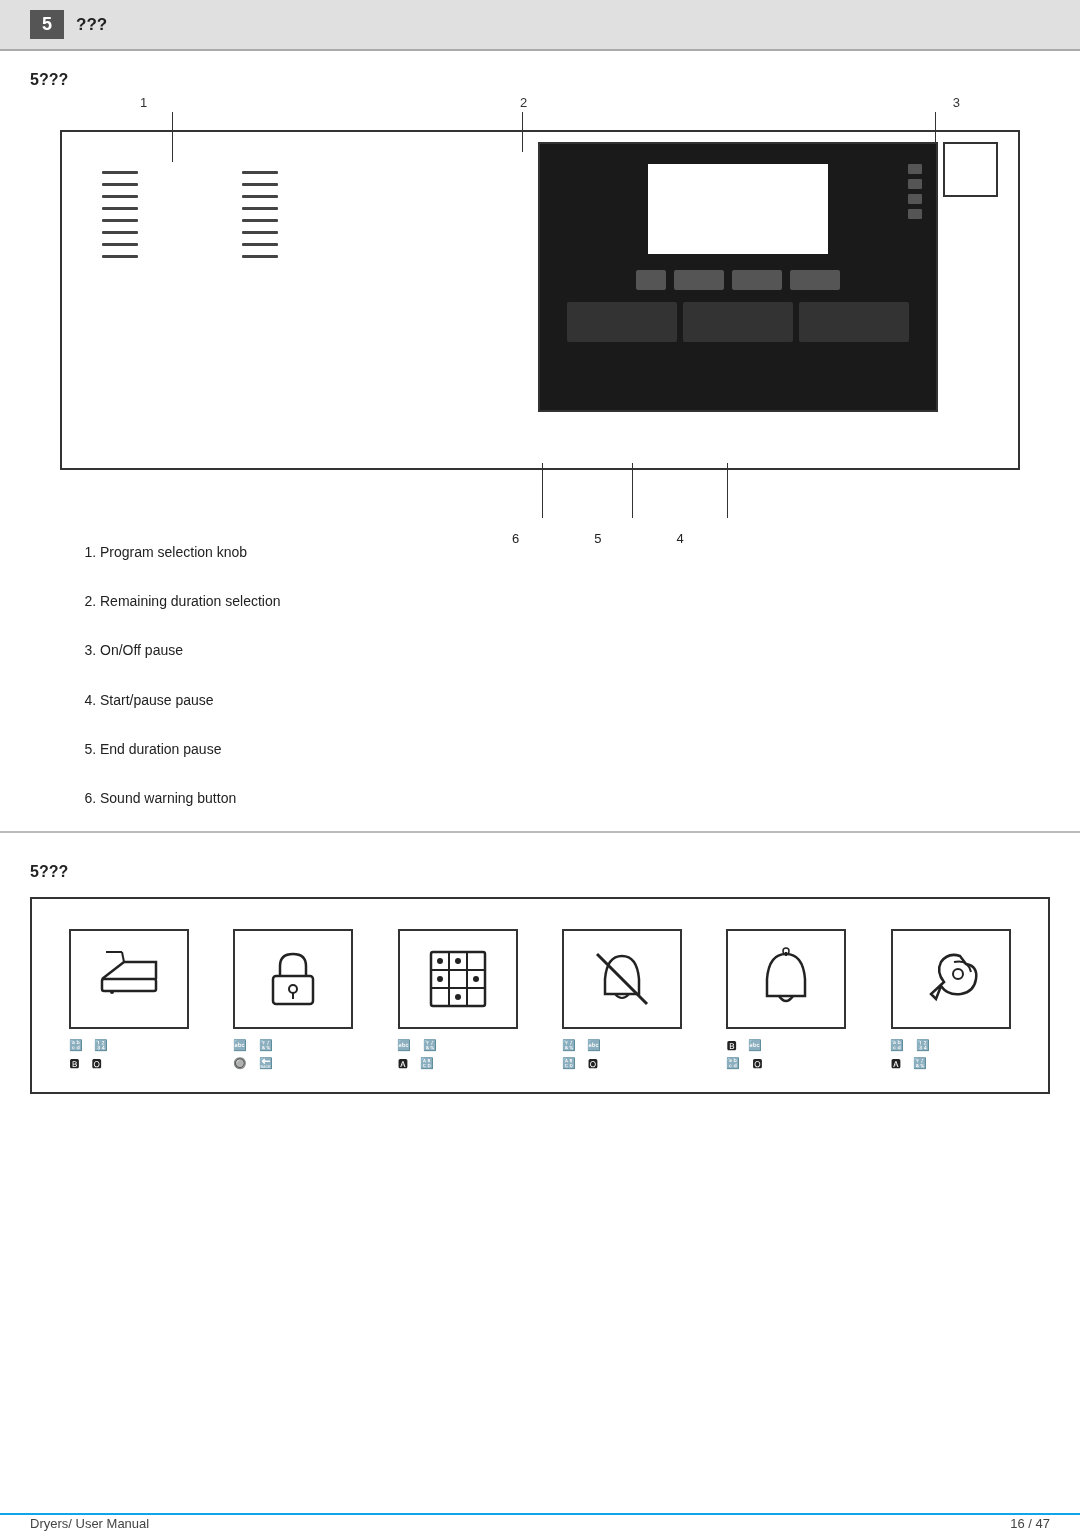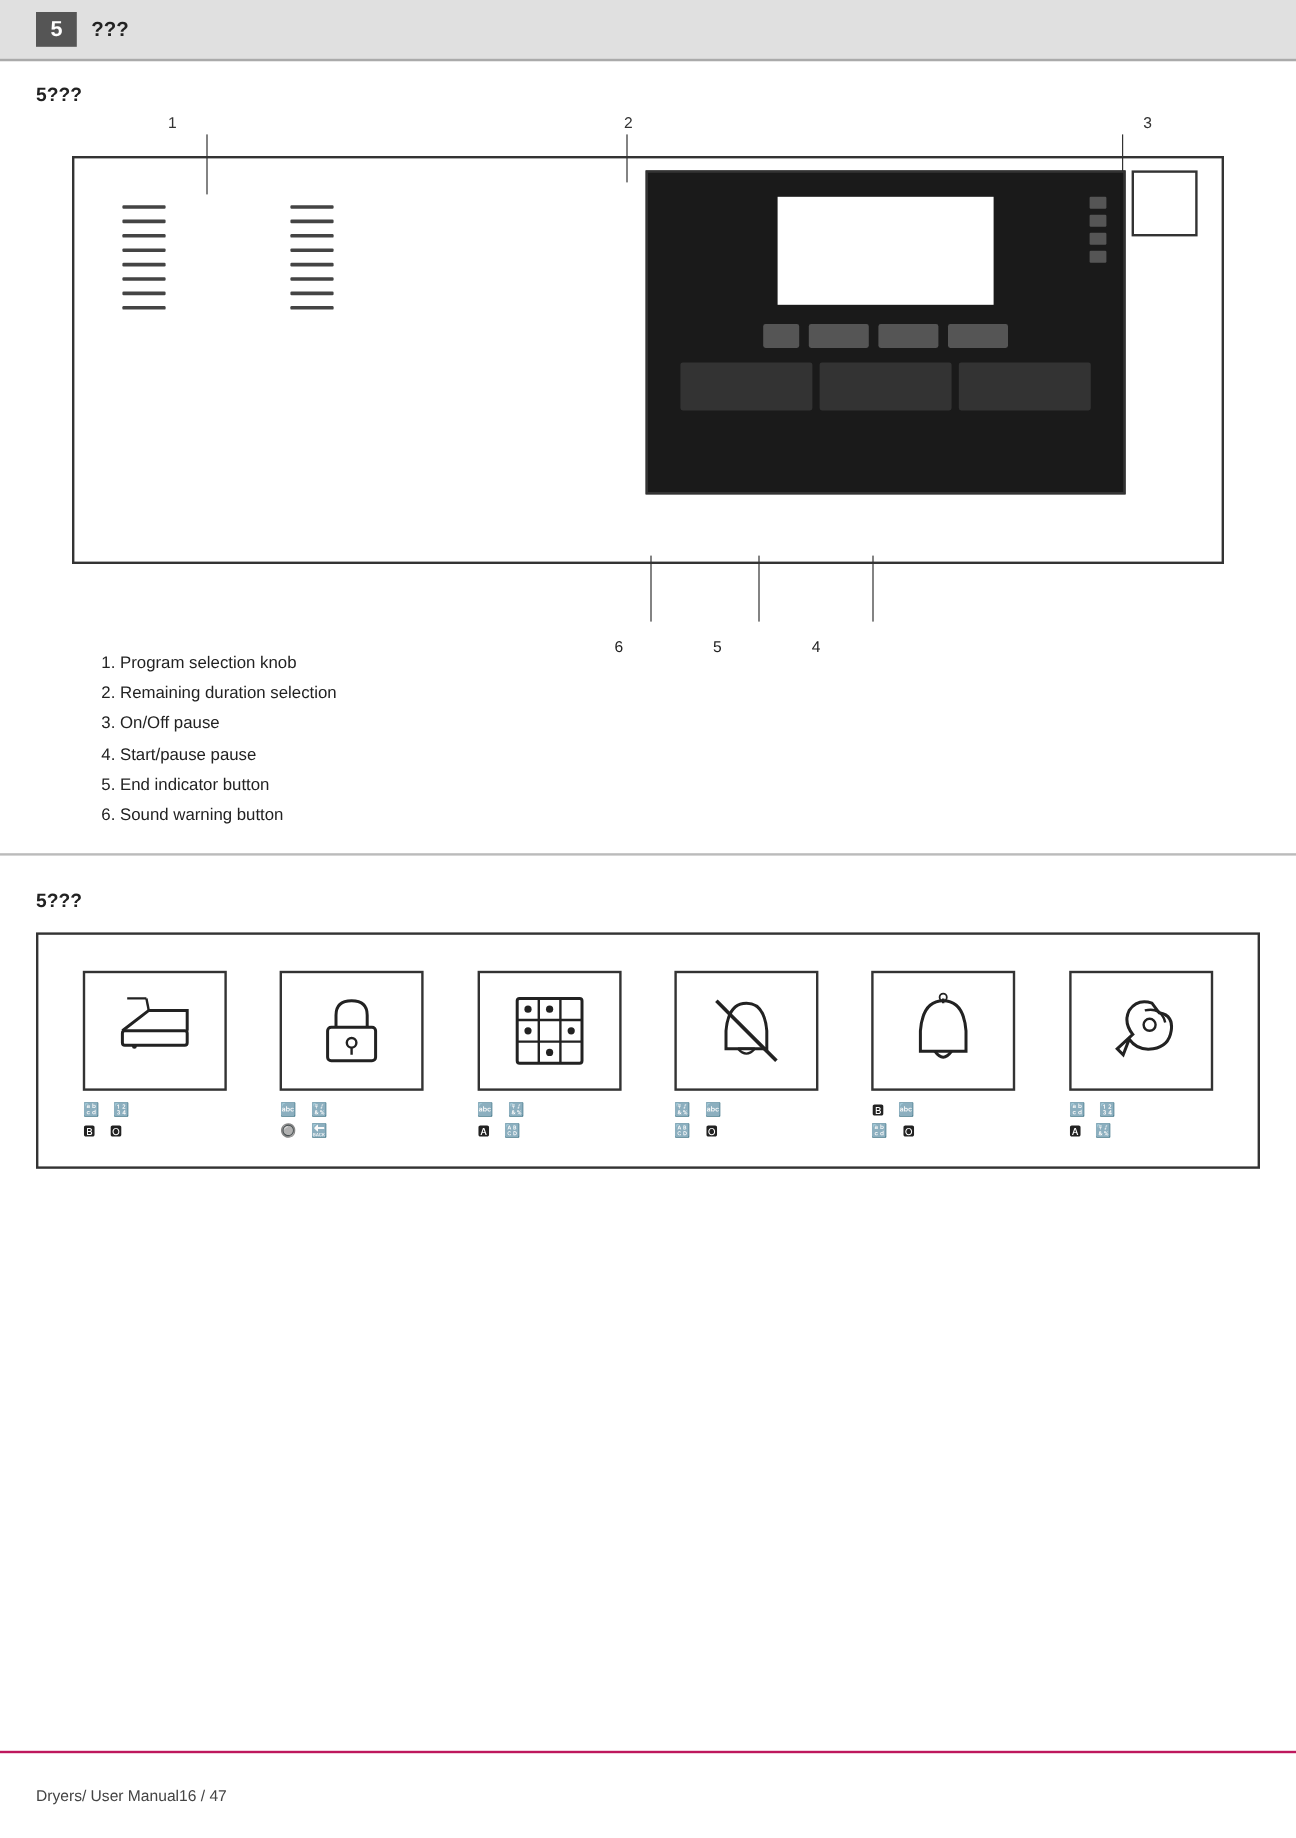--- a/index.html
+++ b/index.html
@@ -157,20 +157,21 @@
     .numbered-list {
       margin: 30px 30px 20px 80px;
       line-height: 1.8;
     }
     .numbered-list ol {
       list-style-type: decimal;
       padding-left: 20px;
     }
     .numbered-list li {
       font-size: 14px;
+      margin-top: 24px;
     }
 
     
     .divider {
       border: none;
       border-top: 2px solid #bbb;
       margin: 20px 0;
     }
 
     
@@ -229,23 +230,24 @@
     .icon-label-row {
       display: flex;
       gap: 12px;
     }
 
     
     .footer {
       position: absolute;
       bottom: 0;
       left: 0; right: 0;
-      border-top: 2px solid #be185d;
-      padding: 28px 30px;
-      display: flex;
+      border-top: 2px solid #0ea5e9;
+      padding: 1px 30px;
+      display: flex;
+      justify-content: space-between;
       font-size: 13px;
       color: #444;
     }
 
     
     .cn {
       font-size: 13px;
       color: #333;
       position: absolute;
     }
@@ -344,21 +346,21 @@
     </div>
   </div>
 </div>
 
 <div class="numbered-list">
   <ol>
     <li><span>Program selection knob</span></li>
     <li><span>Remaining duration selection</span></li>
     <li><span>On/Off pause</span></li>
     <li><span>Start/pause pause</span></li>
-    <li><span>End indicator button</span></li>
+    <li><span>End duration pause</span></li>
     <li><span>Sound warning button</span></li>
   </ol>
 </div>
 
 <hr class="divider">
 
 <div class="second-sub-header">5???</div>
 
 <div class="icons-container">
   <div class="icons-row">

